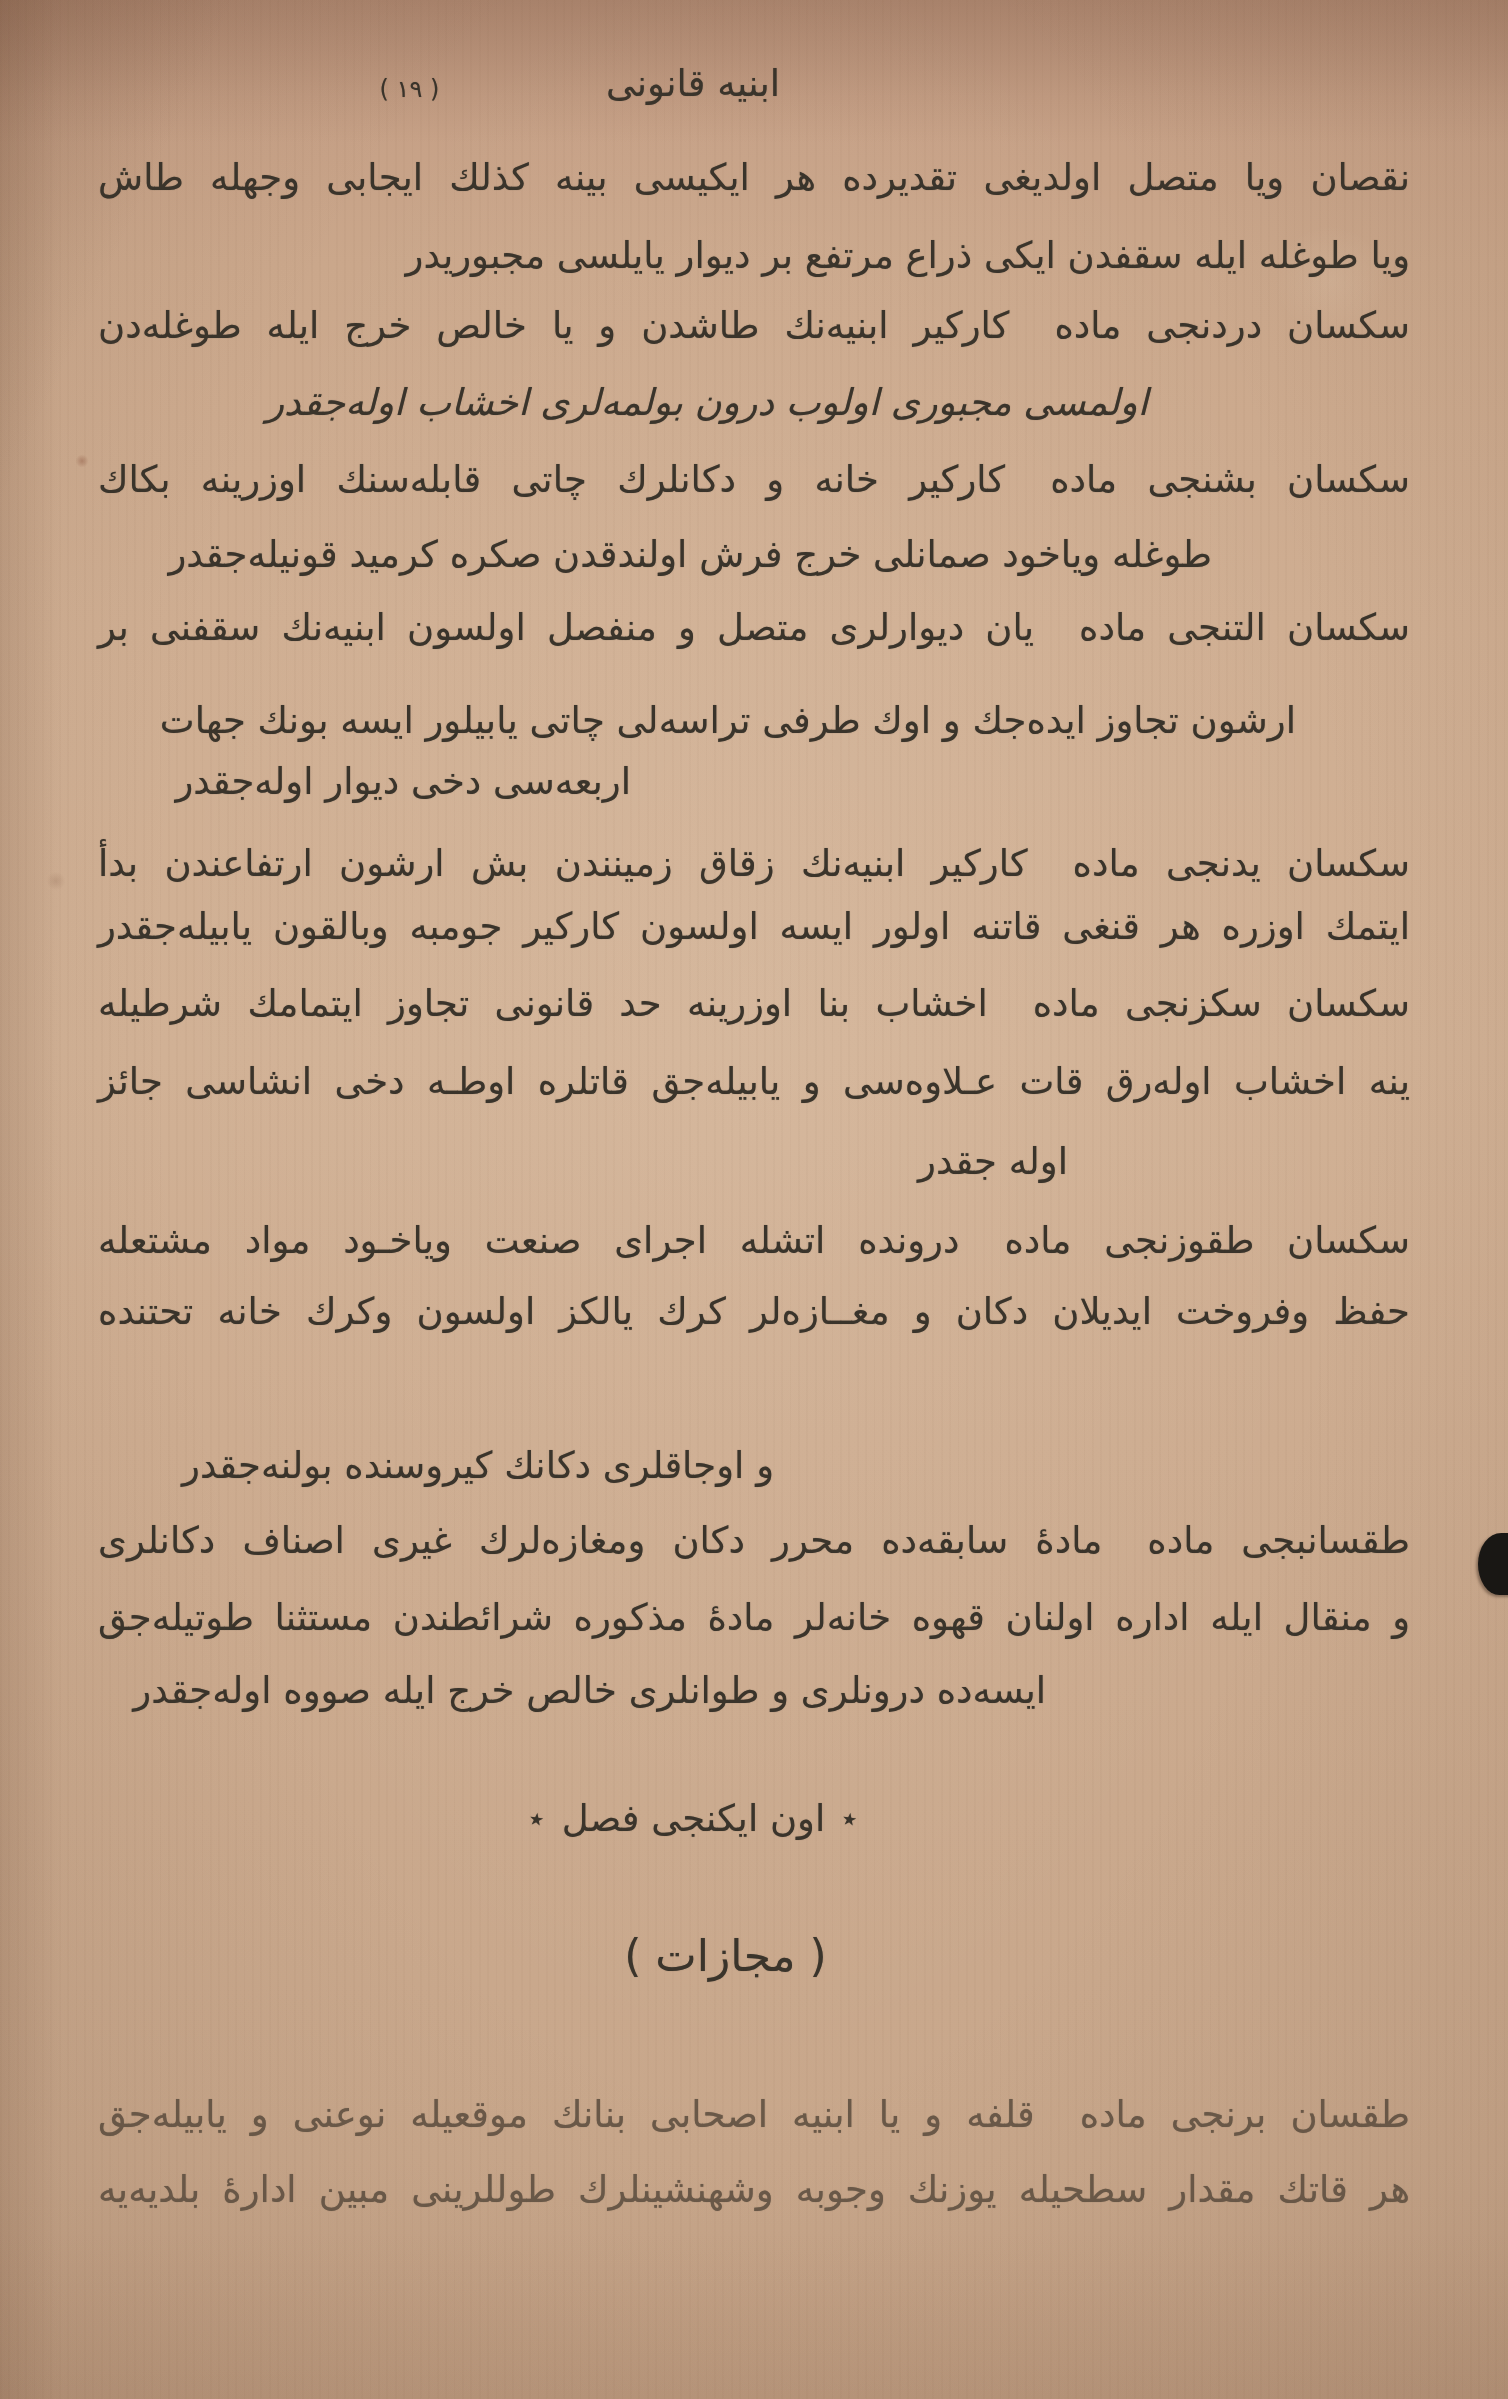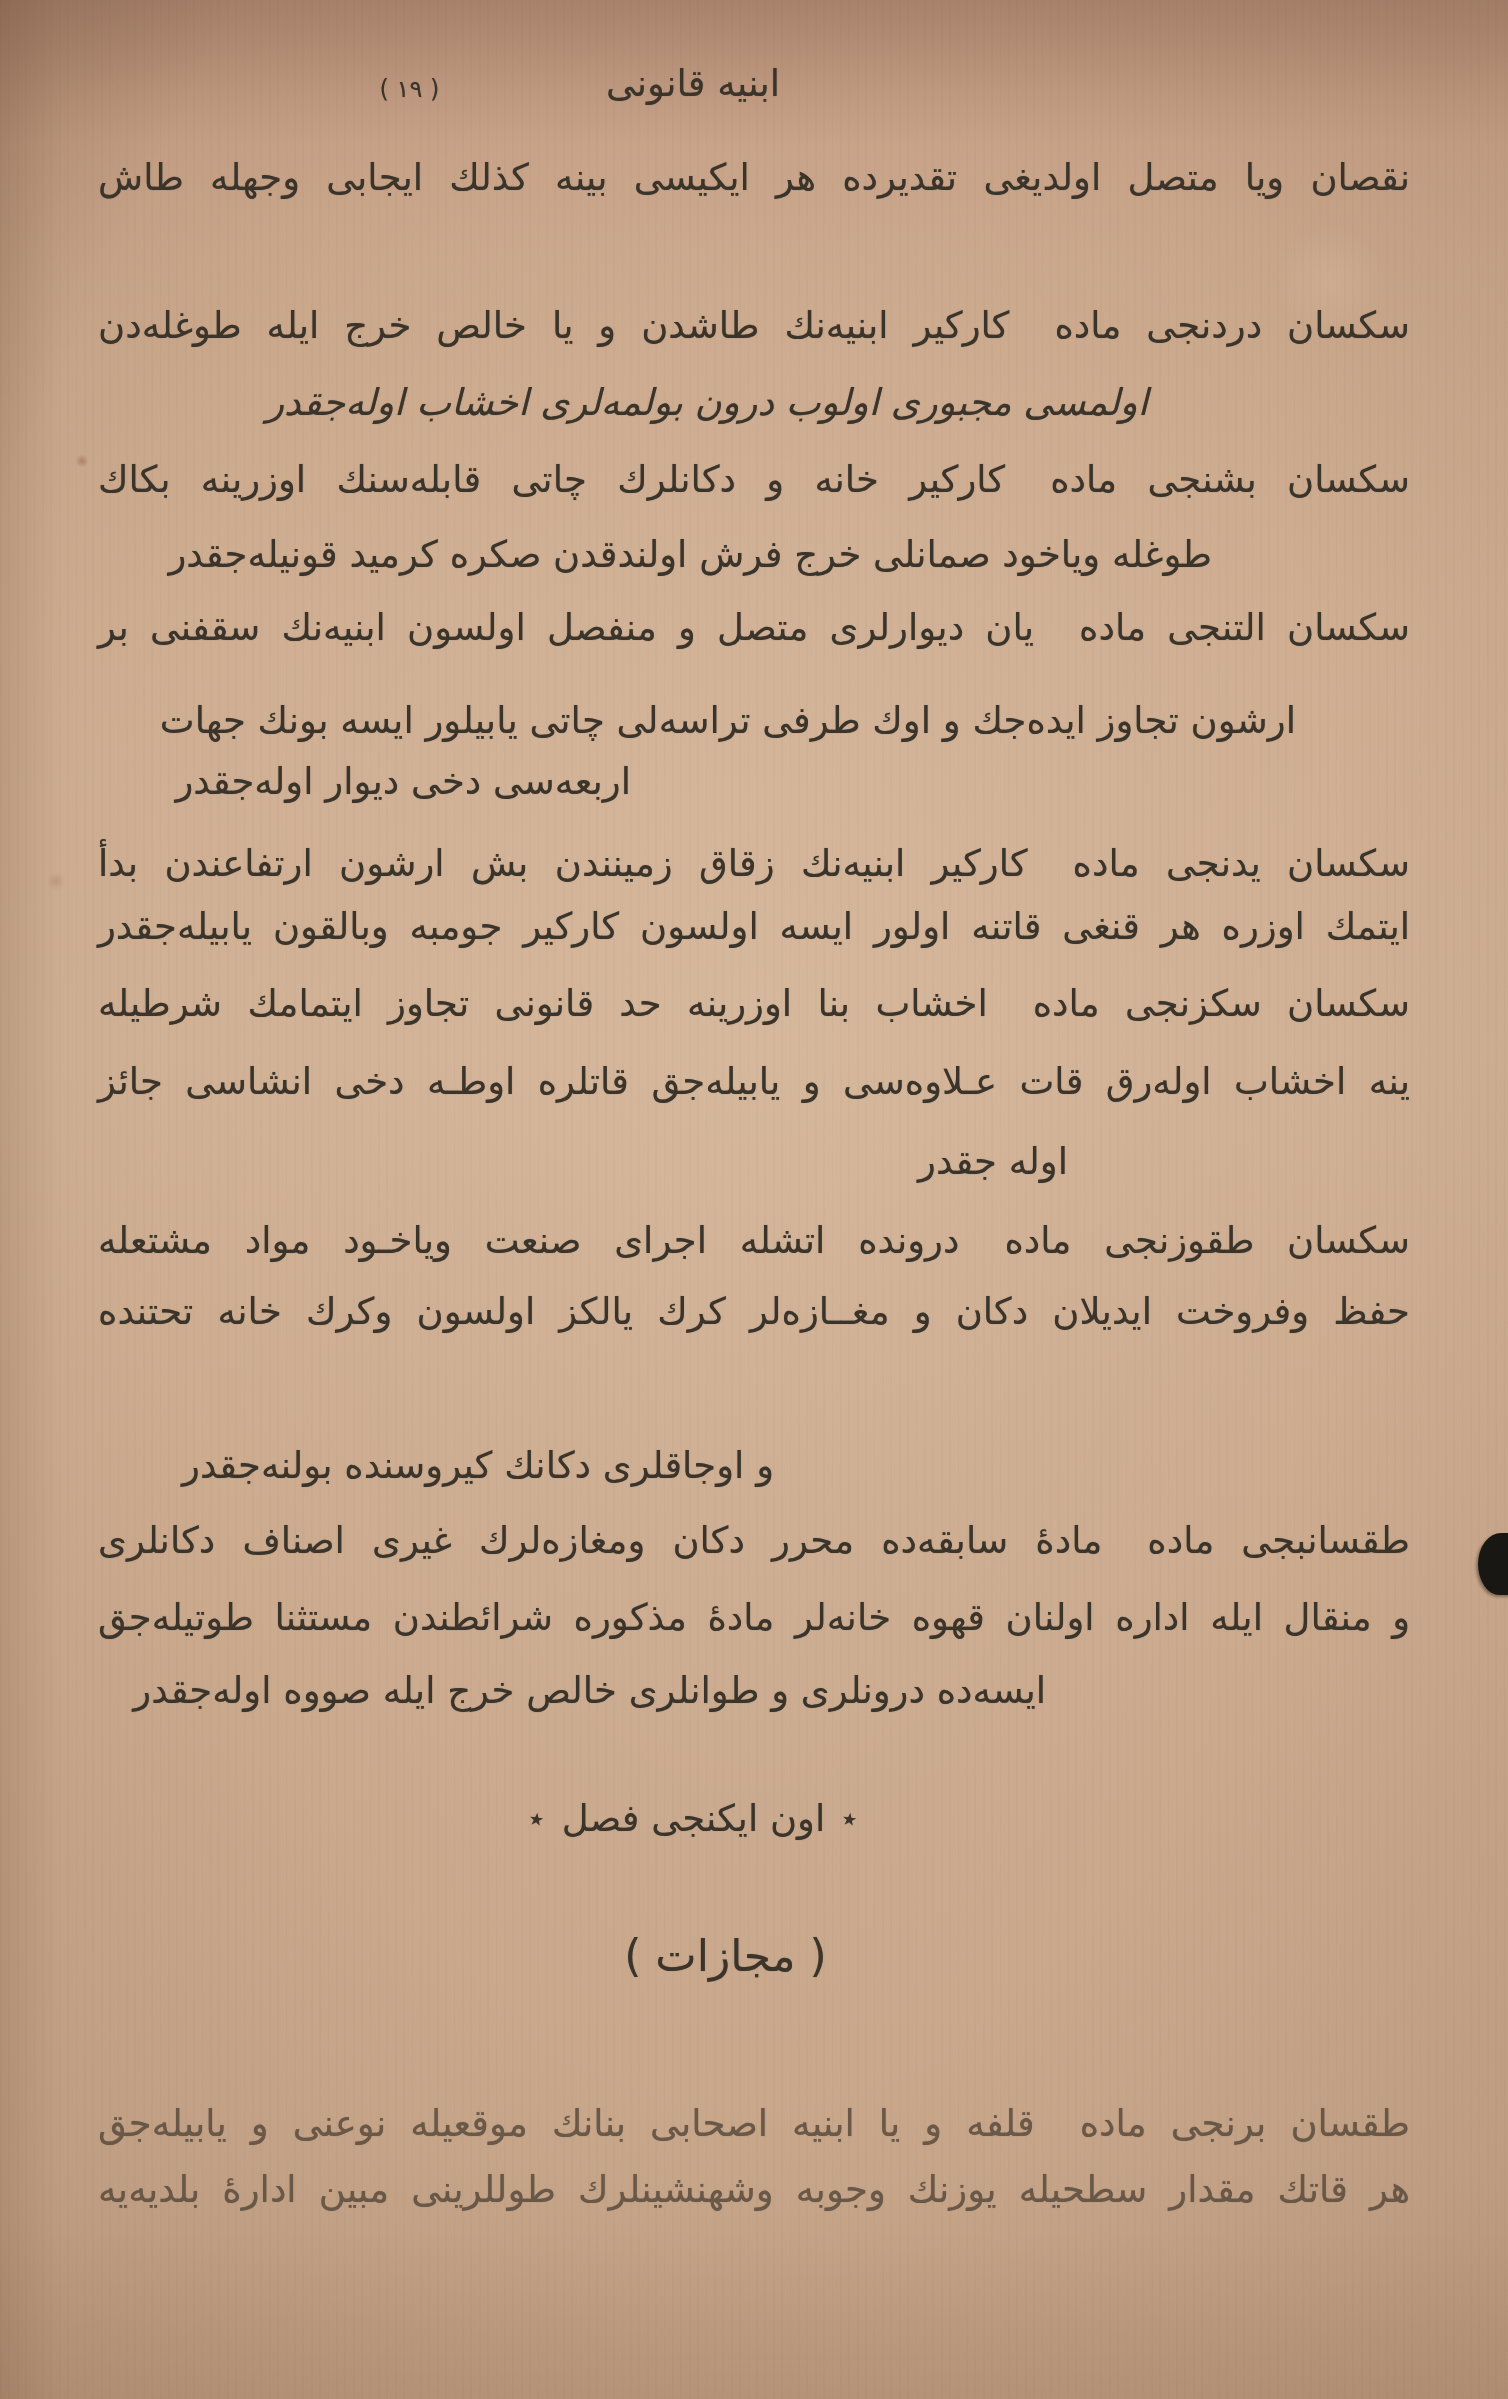--- a/index.html
+++ b/index.html
@@ -82,31 +82,32 @@
   .l4 {top:452px;}  .l5 {top:527px;right:296px;}
   .l6 {top:600px;}  .l7 {top:673px;right:212px;margin-top:20px;}
   .l8 {top:754px;right:877px;}
   .l9 {top:829px;margin-top:7px;}  .l10{top:899px;}
   .l11{top:976px;} .l12{top:1054px;}
   .l13{top:1134px;right:440px;}
   .l14{top:1213px;} .l15{top:1284px;}
   .l16{top:1357px;} .l17{top:1438px;right:734px;}
   .l18{top:1513px;} .l19{top:1590px;}
   .l20{top:1663px;right:462px;}
-  .l21{top:2087px;margin-top:9px;} .l22{top:2162px;}
+  .l21{top:2087px;} .l22{top:2162px;}
 </style>
 </head>
 <body>
 
 <div class="page">
 
   <span class="header-pagenum">( ١٩ )</span>
   <span class="header-title">ابنيه قانونى</span>
 
   <div class="line full l0">نقصان ويا متصل اولديغى تقديرده هر ايكيسى بينه كذلك ايجابى وجهله طاش</div>
+  <div class="line l1">ويا طوغله ايله سقفدن ايكى ذراع مرتفع بر ديوار يايلسى مجبوريدر</div>
 
   <div class="line full article l2"><span>سكسان دردنجى ماده</span><span class="gap"></span><span>كاركير ابنيه‌نك طاشدن و يا خالص خرج ايله طوغله‌دن</span></div>
   <div class="line l3">اولمسى مجبورى اولوب درون بولمه‌لرى اخشاب اوله‌جقدر</div>
 
   <div class="line full article l4"><span>سكسان بشنجى ماده</span><span class="gap"></span><span>كاركير خانه و دكانلرك چاتى قابله‌سنك اوزرينه بكاك</span></div>
   <div class="line l5">طوغله وياخود صمانلى خرج فرش اولندقدن صكره كرميد قونيله‌جقدر</div>
 
   <div class="line full article l6"><span>سكسان التنجى ماده</span><span class="gap"></span><span>يان ديوارلرى متصل و منفصل اولسون ابنيه‌نك سقفنى بر</span></div>
   <div class="line l7">ارشون تجاوز ايده‌جك و اوك طرفى تراسه‌لى چاتى يابيلور ايسه بونك جهات</div>
   <div class="line l8">اربعه‌سى دخى ديوار اوله‌جقدر</div>

